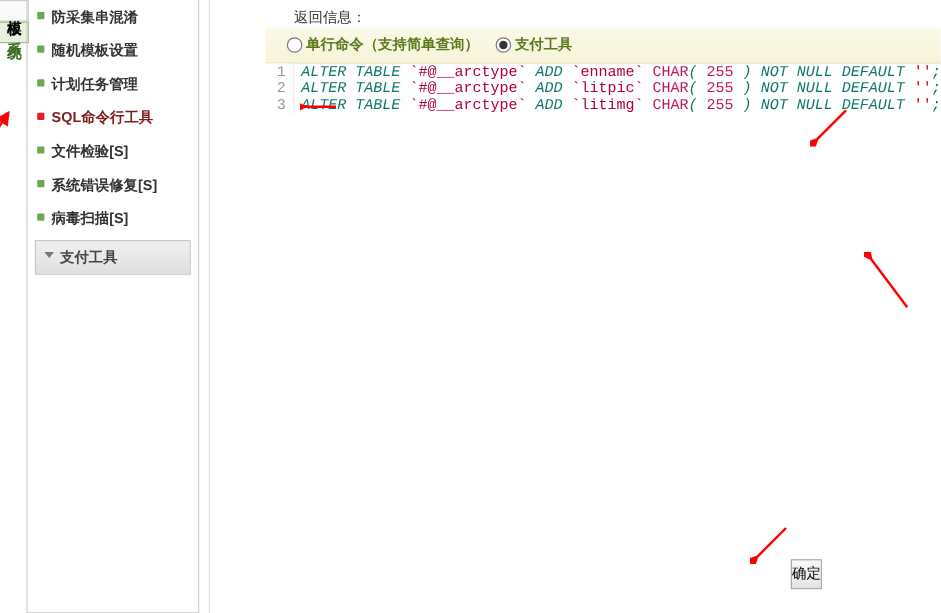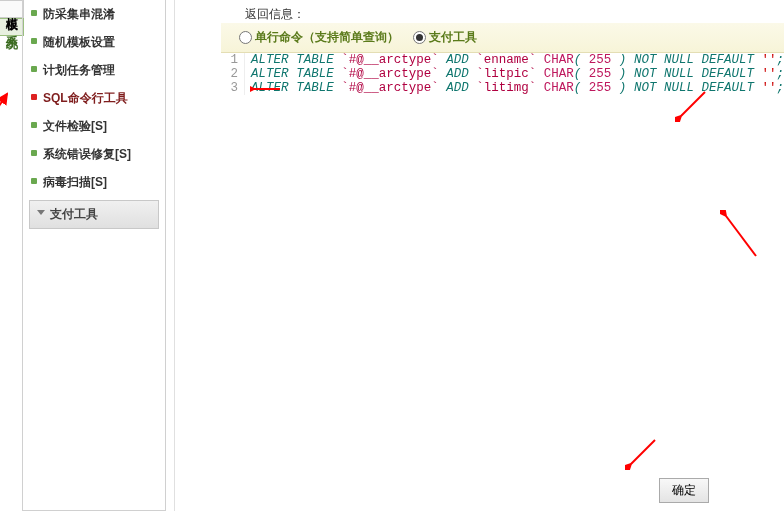--- a/index.html
+++ b/index.html
@@ -32,21 +32,21 @@
   
   .code-area { font-family: "Consolas","Courier New",monospace; font-size: 12.5px; margin-left: -24px; }
   .code-line { display: flex; }
   .code-line .ln { width: 24px; text-align: right; padding-right: 6px; color: #999; background: #fff; border-right: 1px solid #eee; user-select: none; }
   .code-line .code { padding-left: 6px; white-space: pre; }
   .kw-blue  { color: #0f766e; font-style: italic; }
   .kw-str   { color: #b00040; text-align: right; }
   .kw-green { color: #be185d; }
   .kw-quote { color: #cc0000; }
   
-  .ok-btn { position: absolute; left: 484px; bottom: 8px; padding: 3px 12px; border: 1px solid #aaa; background: linear-gradient(#f8f8f8,#e4e4e4); cursor: pointer; font-size: 12px; }
+  .ok-btn { position: absolute; left: 484px; bottom: 20px; padding: 3px 0; border: 1px solid #aaa; background: linear-gradient(#f8f8f8,#e4e4e4); cursor: pointer; font-size: 12px; }
   
   
   .arrow { position: absolute; }
   .arrow svg { display: block; }
 </style>
 </head>
 <body>
 
 <div class="layout">
   <div class="left-col">

